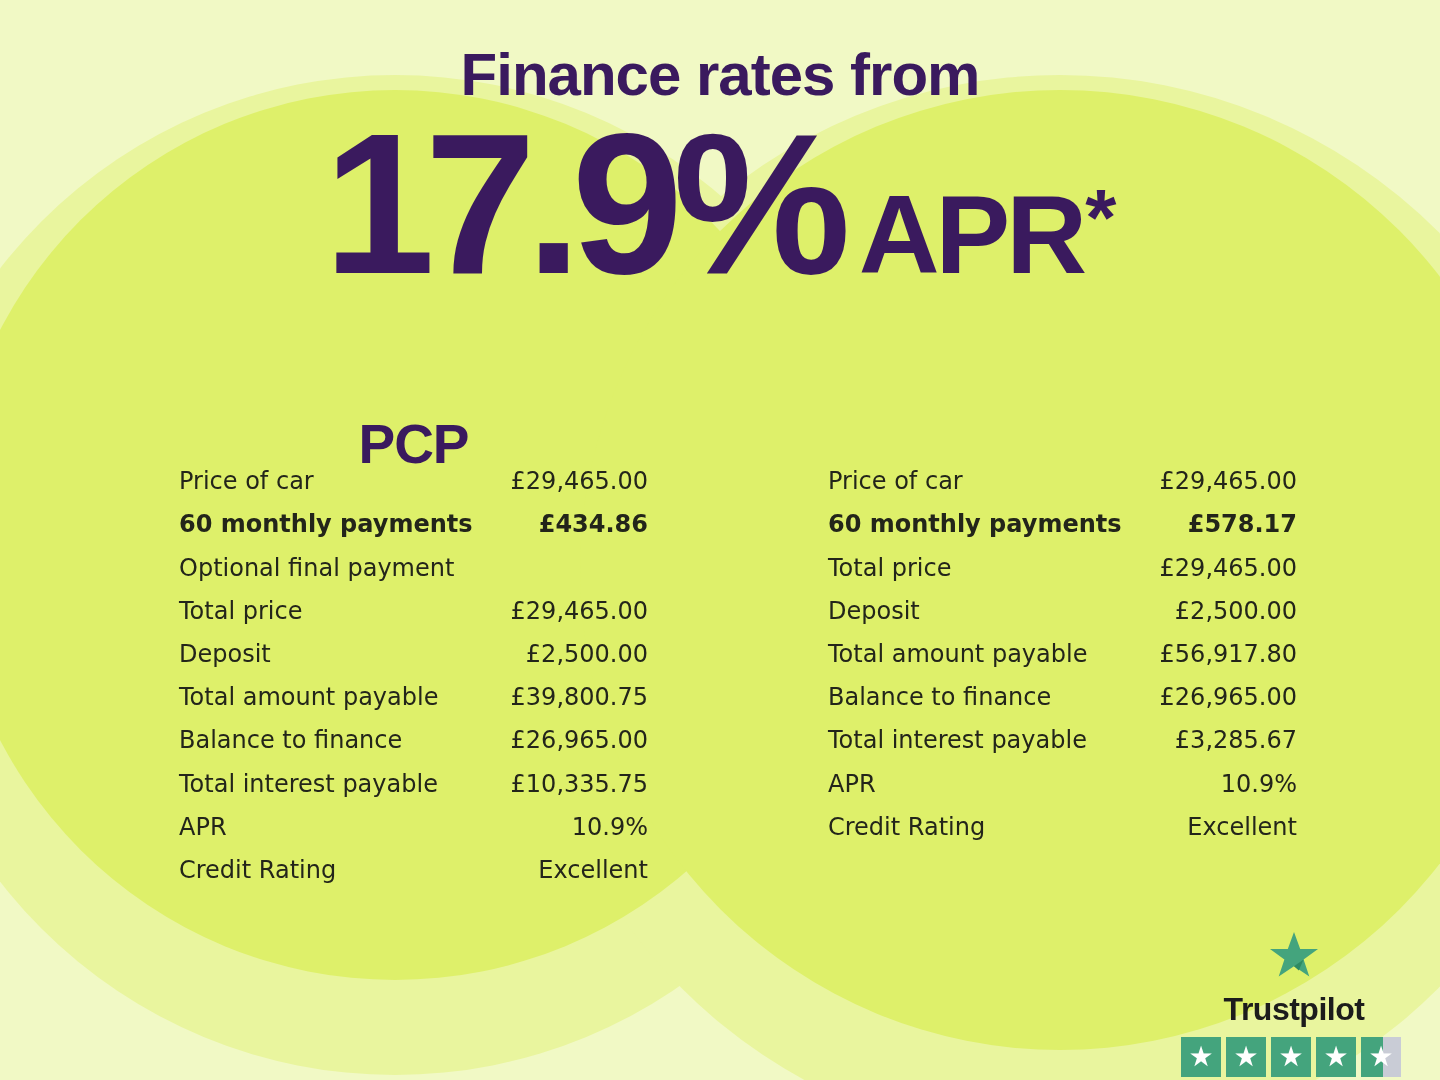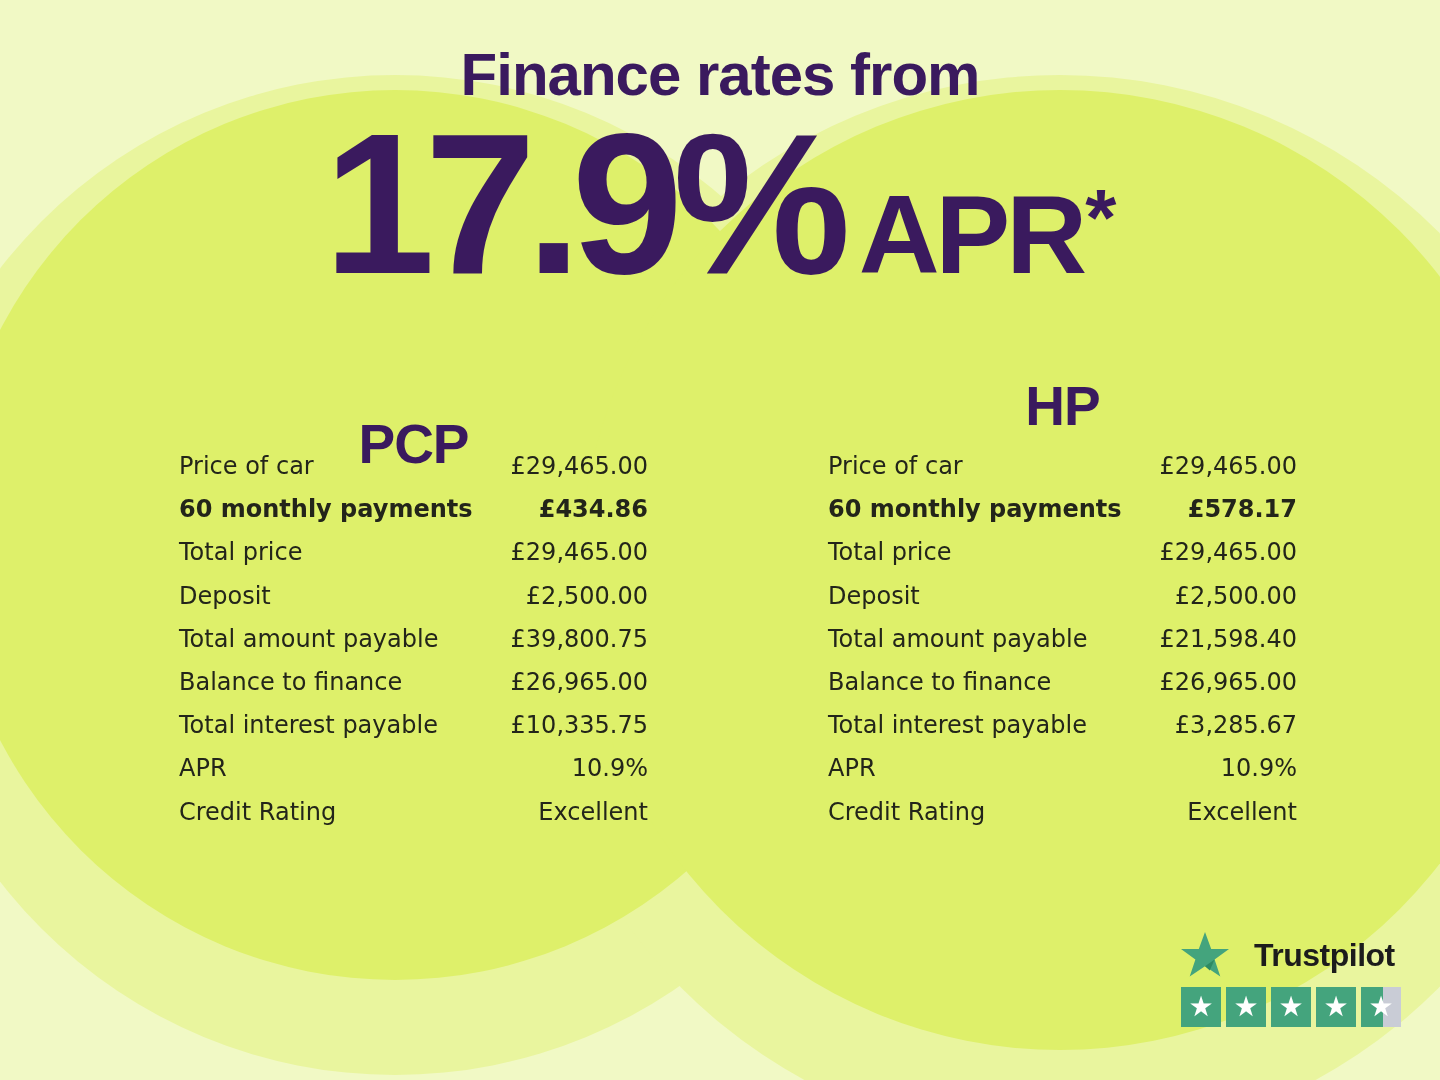--- a/index.html
+++ b/index.html
@@ -55,34 +55,34 @@
   .ftable {
     position: absolute; top: 452px; width: 469px;
     font-family: "DejaVu Sans", sans-serif;
     font-size: 24px;
     color: var(--table_text, #23251a);
   }
   #pcp-table { left: 179px; }
   #hp-table  { left: 828px; }
   .frow {
     height: 43.2px;
-    display: flex; justify-content: space-between; align-items: flex-start;
+    display: flex; justify-content: space-between; align-items: flex-end;
     white-space: nowrap;
   }
   .frow.bold { font-weight: bold; }
   .fv { text-align: right; }
 
   .disclaimer {
     position: absolute; left: 52px; top: 985px;
     font-size: 19px; line-height: 27px; letter-spacing: -0.2px;
     color: var(--text_black, #1c1c1c);
   }
 
   .trustpilot { position: absolute; left: 1181px; top: 932px; width: 226px; }
-  .tp-logo-row { display: flex; align-items: center; gap: 25px; }
+  .tp-logo-row { display: flex; align-items: center; gap: 13px; flex-direction: column; }
   .tp-brand {
     font-size: 32px; font-weight: bold; letter-spacing: -0.5px;
     color: var(--text_black, #1c1c1c);
   }
   .tp-stars { display: flex; gap: 5px; margin-top: 9px; }
   .tp-box {
     width: 40px; height: 40px;
     background: var(--trustpilot_green, #44a47d);
     display: flex; align-items: center; justify-content: center;
   }
@@ -103,32 +103,35 @@
 
   <div class="title">Finance rates from</div>
 
   <div class="hero-rate">
     <span class="rate-big">17.9%</span>
     <span class="rate-apr">APR</span>
     <span class="rate-ast">*</span>
   </div>
 
   <div class="col-heading" id="pcp-heading">PCP</div>
-  <div class="col-heading" id="hp-heading">HP</div>
 
   <div class="ftable" id="pcp-table">
       <div class="frow">
         <span class="fl">Price of car</span>
         <span class="fv">£29,465.00</span>
       </div>
       <div class="frow bold">
         <span class="fl">60 monthly payments</span>
         <span class="fv">£434.86</span>
       </div>
       <div class="frow">
+        <span class="fl">Optional final payment</span>
+        <span class="fv"></span>
+      </div>
+      <div class="frow">
         <span class="fl">Total price</span>
         <span class="fv">£29,465.00</span>
       </div>
       <div class="frow">
         <span class="fl">Deposit</span>
         <span class="fv">£2,500.00</span>
       </div>
       <div class="frow">
         <span class="fl">Total amount payable</span>
         <span class="fv">£39,800.75</span>
@@ -162,21 +165,21 @@
       <div class="frow">
         <span class="fl">Total price</span>
         <span class="fv">£29,465.00</span>
       </div>
       <div class="frow">
         <span class="fl">Deposit</span>
         <span class="fv">£2,500.00</span>
       </div>
       <div class="frow">
         <span class="fl">Total amount payable</span>
-        <span class="fv">£21,598.40</span>
+        <span class="fv">£56,917.80</span>
       </div>
       <div class="frow">
         <span class="fl">Balance to finance</span>
         <span class="fv">£26,965.00</span>
       </div>
       <div class="frow">
         <span class="fl">Total interest payable</span>
         <span class="fv">£3,285.67</span>
       </div>
       <div class="frow">

